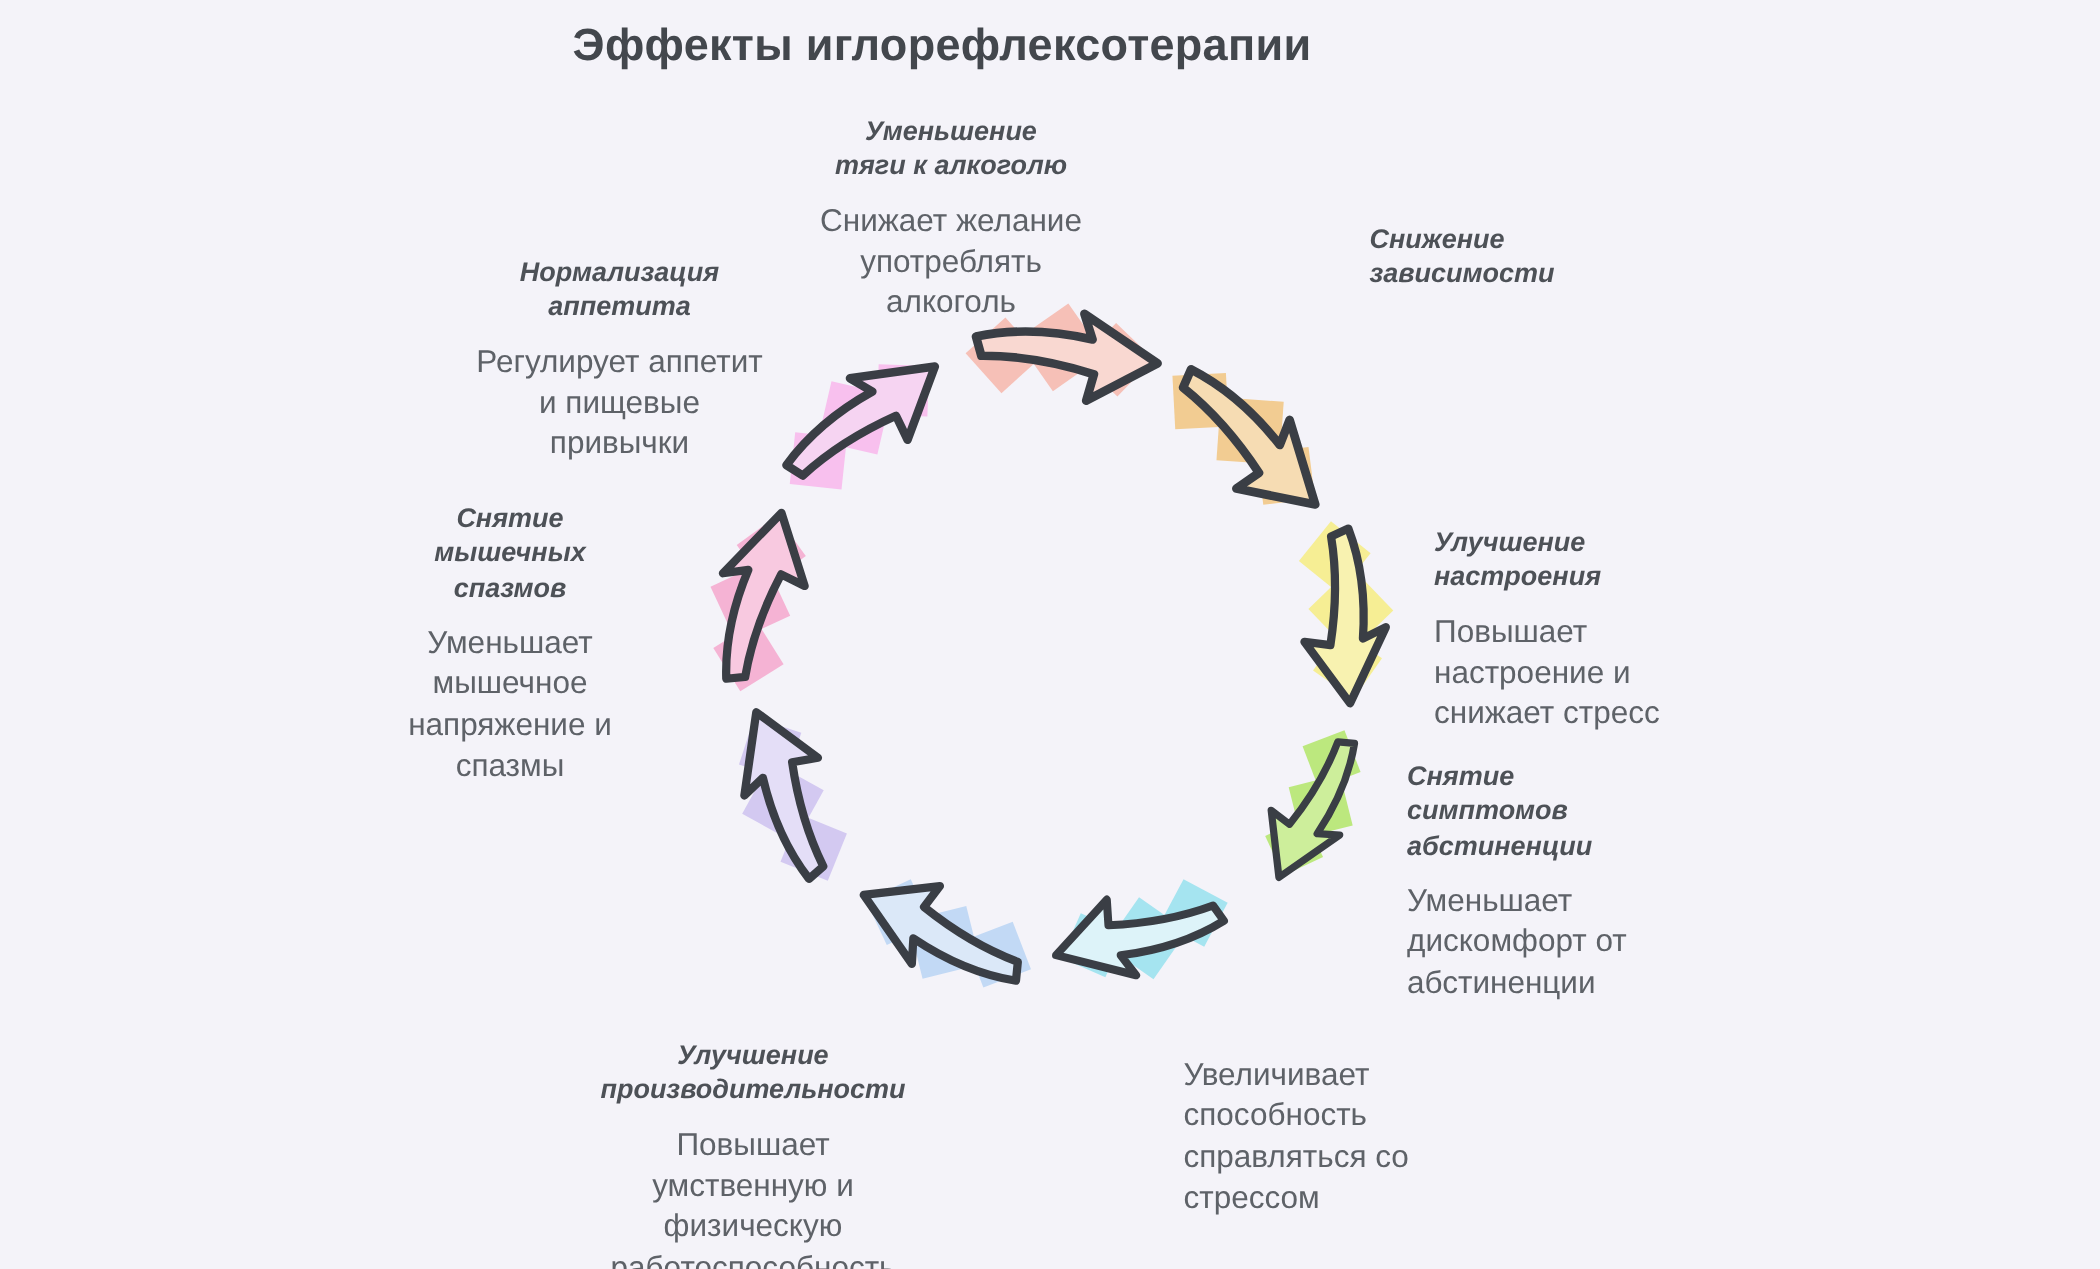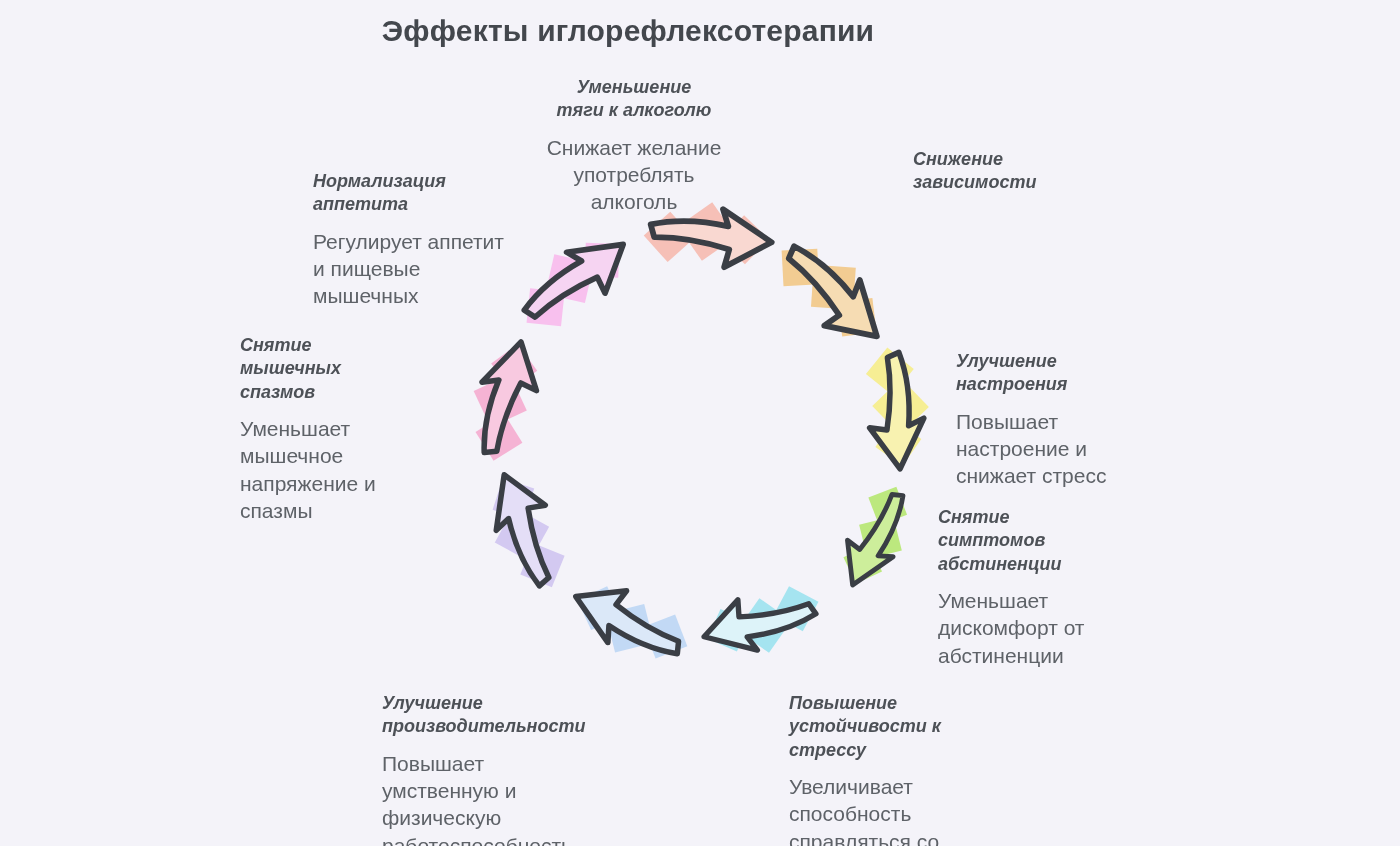--- a/index.html
+++ b/index.html
@@ -22,21 +22,21 @@
     font-size:18px;font-weight:bold;color:#4d5157;
     line-height:1.3;white-space:pre-line;font-style:italic;
   }
   .item .d{
     margin-top:11px;
     font-size:21px;color:#5e6268;
     line-height:1.3;white-space:pre-line;
   }
   .al-c{text-align:center;}
   .al-l{text-align:left;}
-  .al-r{text-align:left;}
+  .al-r{text-align:center;}
   .i1{left:494px;top:76px;width:280px;}
   .i2{left:913px;top:148px;width:190px;}
   .i3{left:956px;top:350px;width:190px;}
   .i4{left:938px;top:506px;width:200px;}
   .i5{left:789px;top:692px;width:200px;}
   .i6{left:382px;top:692px;width:240px;}
   .i7{left:217px;top:536px;width:240px;}
   .i8{left:240px;top:334px;width:200px;}
   .i9{left:313px;top:170px;width:200px;}
 </style>
@@ -128,23 +128,20 @@
   <div class="item i4 al-l">
     <div class="t">Снятие
 симптомов
 абстиненции</div>
     <div class="d">Уменьшает
 дискомфорт от
 абстиненции</div>
   </div>
 
   <div class="item i5 al-l">
-    <div class="t">Повышение
-устойчивости к
-стрессу</div>
     <div class="d">Увеличивает
 способность
 справляться со
 стрессом</div>
   </div>
 
   <div class="item i6 al-r">
     <div class="t">Улучшение
 производительности</div>
     <div class="d">Повышает
@@ -162,16 +159,16 @@
 мышечное
 напряжение и
 спазмы</div>
   </div>
 
   <div class="item i9 al-r">
     <div class="t">Нормализация
 аппетита</div>
     <div class="d">Регулирует аппетит
 и пищевые
-мышечных</div>
+привычки</div>
   </div>
 
 </div>
 
 </body></html>

